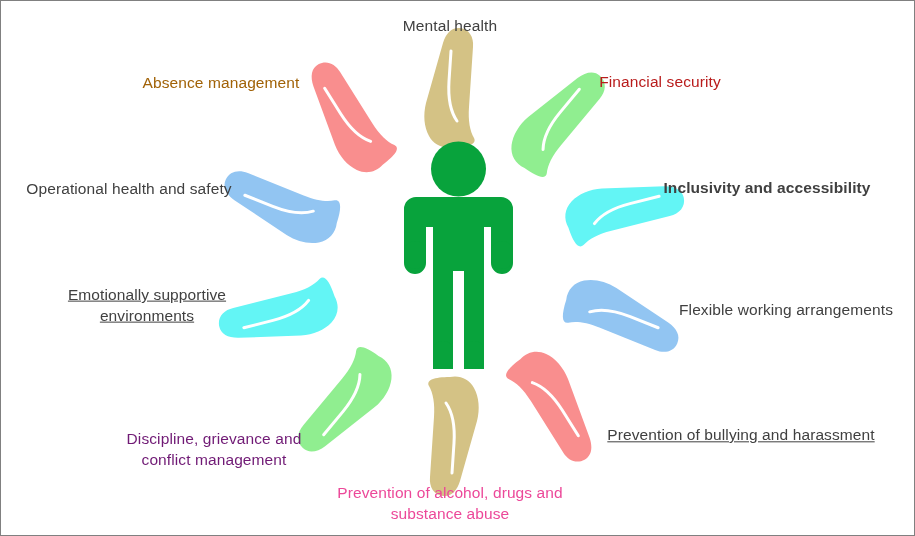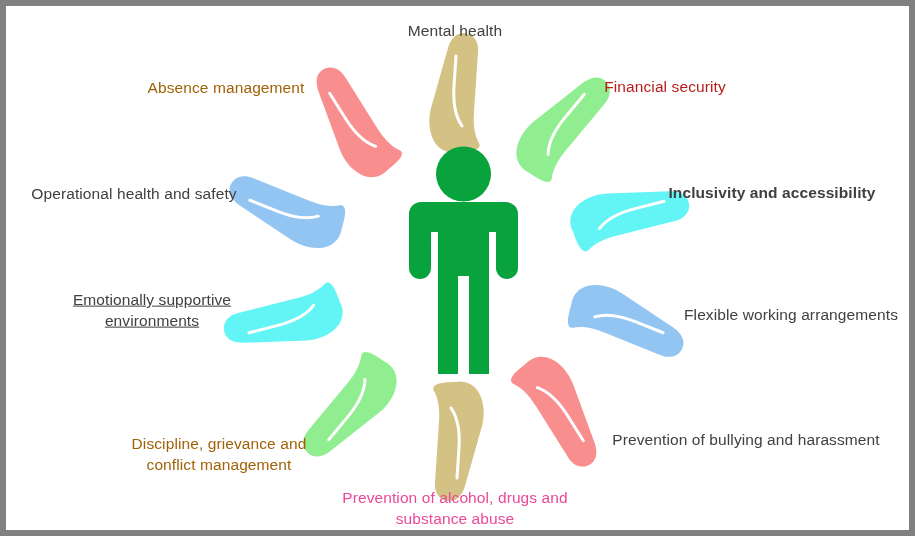--- a/index.html
+++ b/index.html
@@ -6,21 +6,21 @@
   html, body {
     margin: 0;
     padding: 0;
     background: #ffffff;
   }
   #canvas {
     position: relative;
     width: 915px;
     height: 536px;
     background: #ffffff;
-    border: 6px solid #0ea5e9;
+    border: 1px solid #0ea5e9;
     box-sizing: border-box;
     overflow: hidden;
     font-family: "Liberation Sans", sans-serif;
   }
   .label {
     position: absolute;
     color: #404040;
     font-size: 15.5px;
     line-height: 1.38;
     letter-spacing: 0.1px;
@@ -146,24 +146,24 @@
         <rect x="68" y="200" width="20" height="28" rx="9" fill="#08A33C"></rect>
       </g>
     </svg>
   </div>
 
   <div id="labels-layer">
       <div class="label" style="left: 449px; top: 25px; width: 200px; color: rgb(64, 64, 64);">Mental health</div>
       <div class="label" style="left: 659px; top: 81px; width: 210px; color: #b91c1c;">Financial security</div>
       <div class="label" style="left: 766px; top: 187px; width: 270px; color: rgb(64, 64, 64); font-weight: bold;">Inclusivity and accessibility</div>
       <div class="label" style="left: 785px; top: 309px; width: 300px; color: rgb(64, 64, 64);">Flexible working arrangements</div>
-      <div class="label" style="left: 740px; top: 434px; width: 330px; color: rgb(64, 64, 64);">Prevention of bullying and harassment</div>
+      <div class="label" style="left: 740px; top: 434px; width: 330px; color: rgb(64, 64, 64); text-decoration: underline;">Prevention of bullying and harassment</div>
       <div class="label" style="left: 449px; top: 502px; width: 290px; color: #ec4899;">Prevention of alcohol, drugs and
 substance abuse</div>
-      <div class="label" style="left: 213px; top: 448px; width: 250px; color: #a16207;">Discipline, grievance and
+      <div class="label" style="left: 213px; top: 448px; width: 250px; color: #701a75;">Discipline, grievance and
 conflict management</div>
       <div class="label" style="left: 146px; top: 304px; width: 230px; color: rgb(64, 64, 64); text-decoration: underline;">Emotionally supportive
 environments</div>
       <div class="label" style="left: 128px; top: 188px; width: 280px; color: rgb(64, 64, 64);">Operational health and safety</div>
       <div class="label" style="left: 220px; top: 82px; width: 250px; color: #a16207;">Absence management</div>
     </div>
 
 </div>
 
 </body></html>

